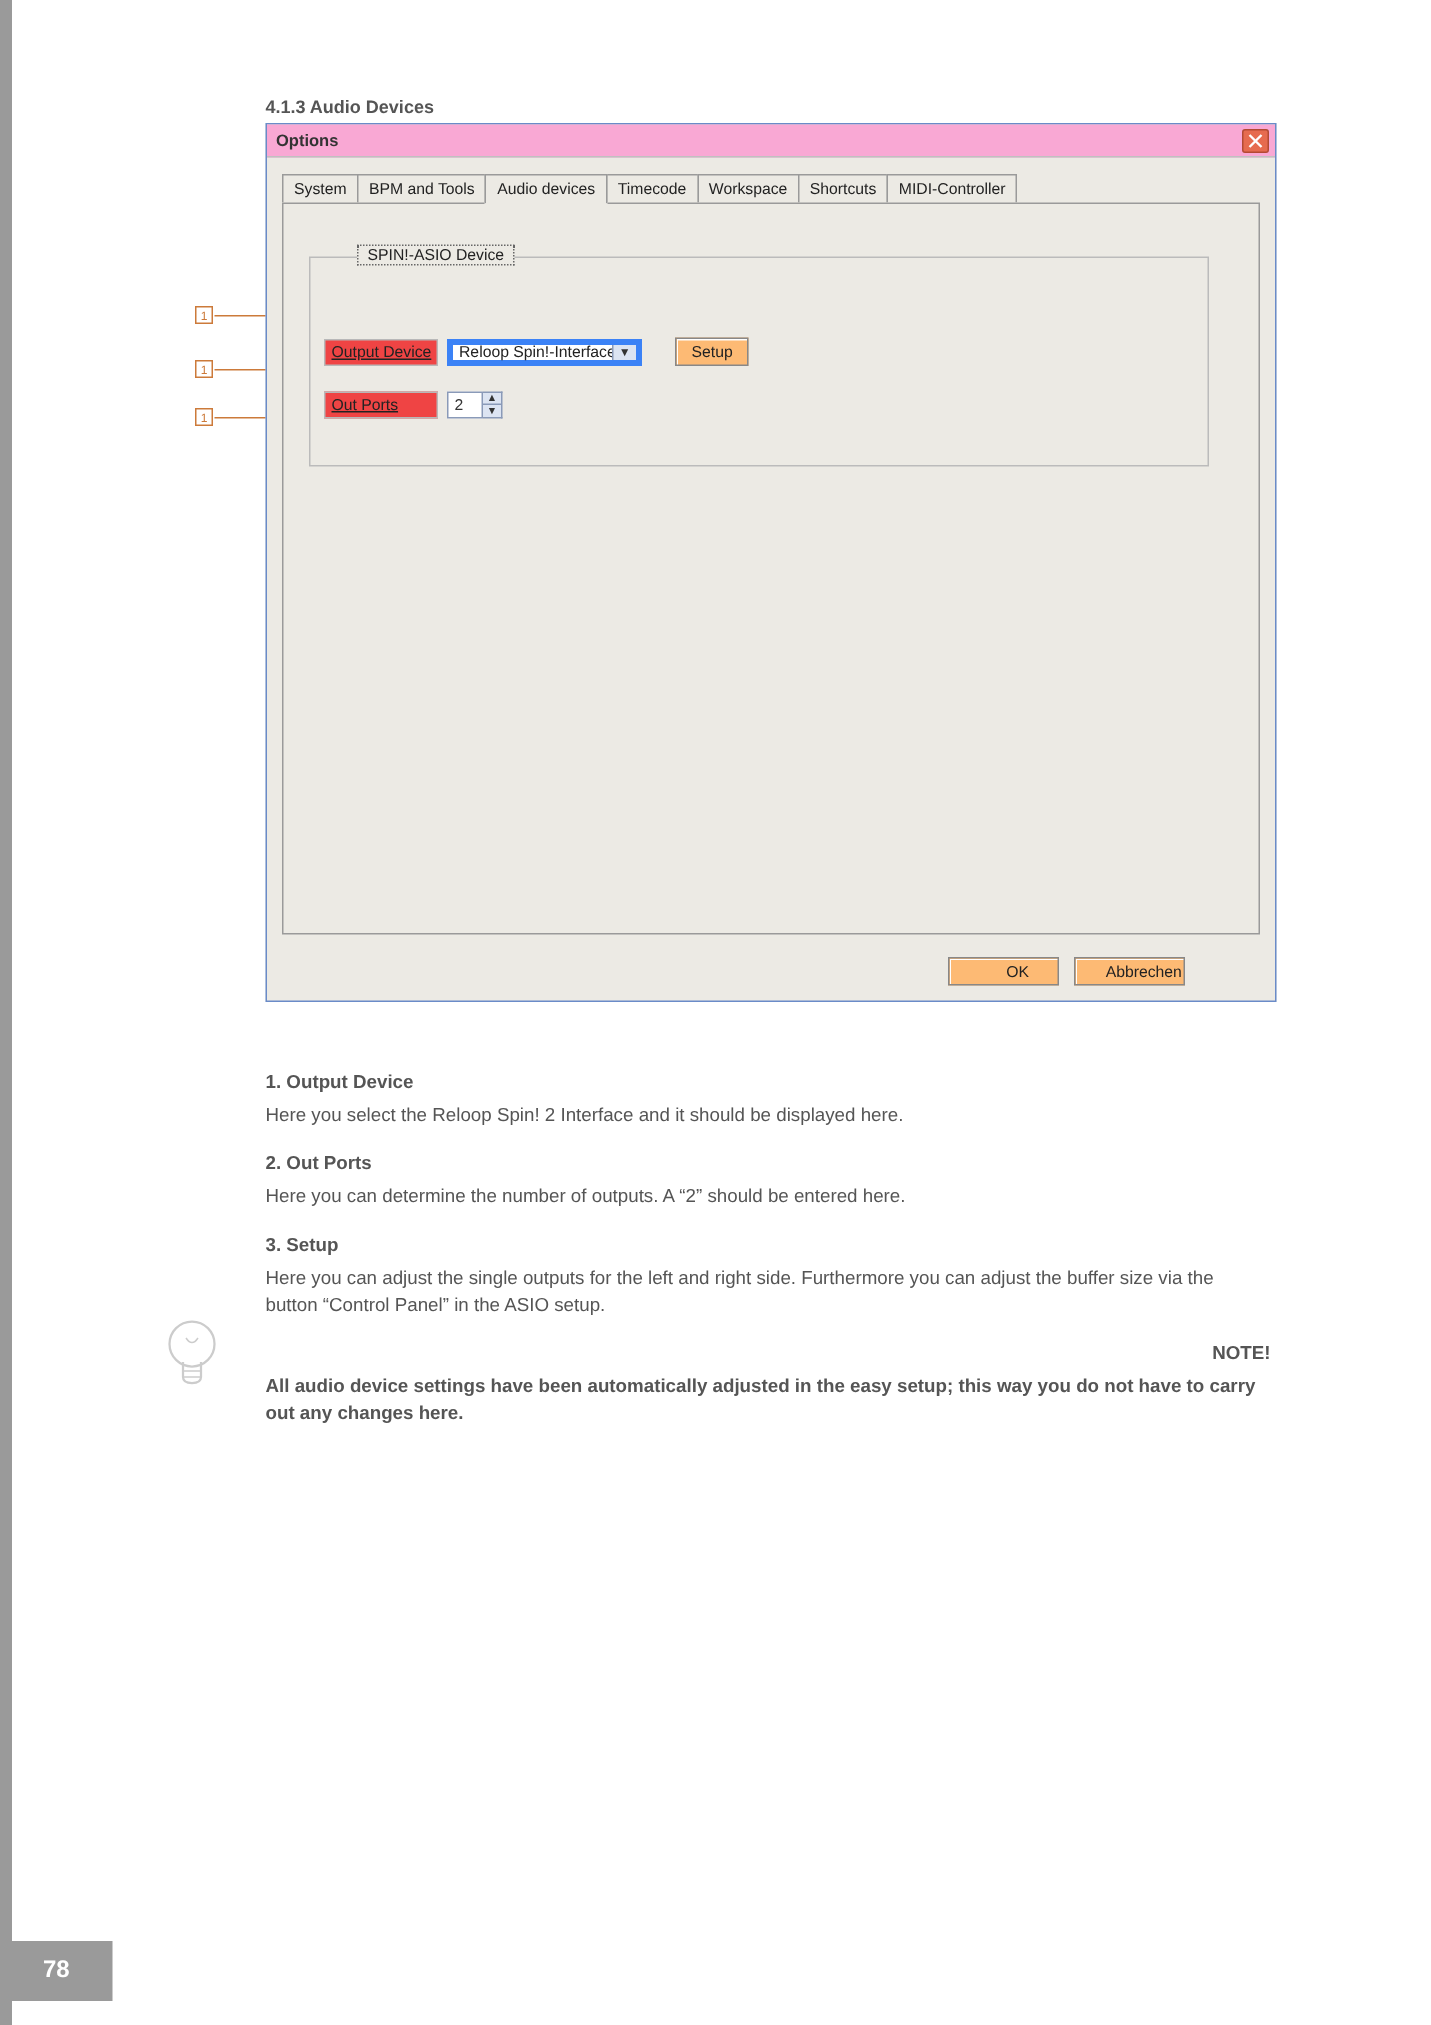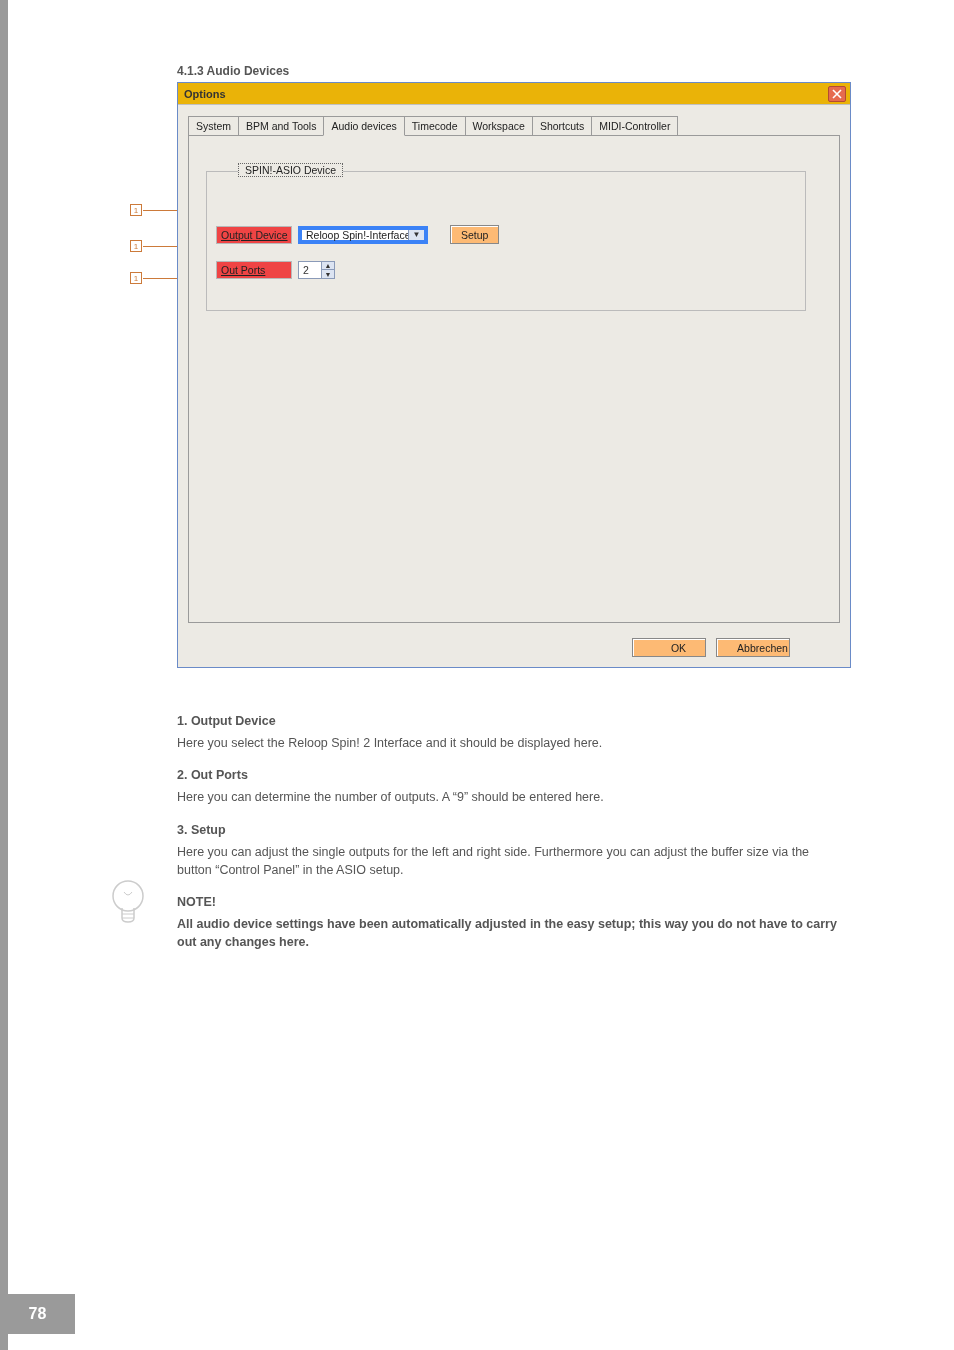--- a/index.html
+++ b/index.html
@@ -64,21 +64,21 @@
     height: 586px;
     border: 1px solid #6a8bc8;
     background: #eceae4;
     display: flex;
     flex-direction: column;
     font-family: Tahoma, Arial, sans-serif;
     font-size: 11px;
     color: #333;
   }
   .titlebar {
-    background: #eab308;
+    background: #f9a8d4;
     border-bottom: 1px solid #c0c0c0;
     height: 22px;
     display: flex;
     align-items: center;
     padding: 0 4px 0 6px;
     justify-content: space-between;
   }
   .titlebar .title { font-weight: bold; color: #333; }
   .close-btn {
     width: 18px; height: 16px;
@@ -198,21 +198,21 @@
     position:absolute;
     left:107px;
     top:698px;
     width:670px;
     font-size:12.5px;
     color:#555;
     line-height:1.45;
   }
   .body-text .h { font-weight:bold; margin-top:14px; }
   .body-text p { margin:4px 0 14px 0; }
-  .body-text .note-h { font-weight:bold; margin-top:14px; }
+  .body-text .note-h { font-weight:bold; margin-top:14px;text-align:right; }
   .body-text .note-p { font-weight:bold; margin:4px 0; }
 
   .bulb-icon {
     position:absolute;
     left:40px;
     top:878px;
     width:36px;height:56px;
     color:#ccc;
   }
 
@@ -295,21 +295,21 @@
         <div class="btn-classic">Abbrechen</div>
       </div>
     </div>
   </div>
 
   <div class="body-text">
     <div class="h">1. Output Device</div>
     <p>Here you select the Reloop Spin! 2 Interface and it should be displayed here.</p>
 
     <div class="h">2. Out Ports</div>
-    <p>Here you can determine the number of outputs. A “9” should be entered here.</p>
+    <p>Here you can determine the number of outputs. A “2” should be entered here.</p>
 
     <div class="h">3. Setup</div>
     <p>Here you can adjust the single outputs for the left and right side. Furthermore you can adjust the buffer size via the button “Control Panel” in the ASIO setup.</p>
 
     <div class="note-h">NOTE!</div>
     <div class="note-p">All audio device settings have been automatically adjusted in the easy setup; this way you do not have to carry out any changes here.</div>
   </div>
 
   <div class="bulb-icon">
     <svg viewBox="0 0 36 56" width="36" height="56">

